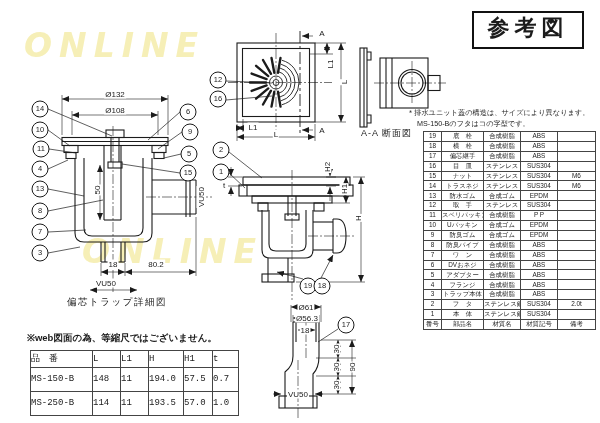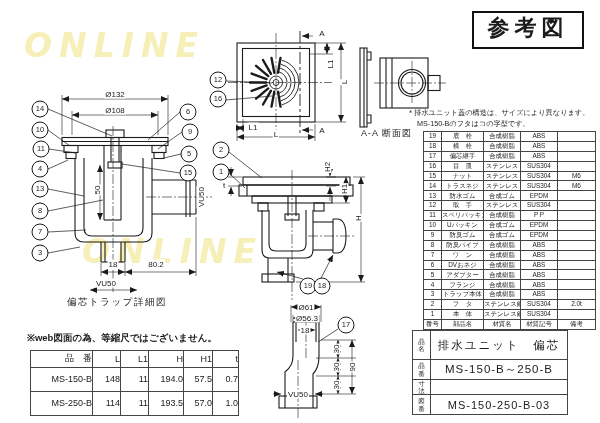--- a/index.html
+++ b/index.html
@@ -29,21 +29,21 @@
   .refbox span{font-size:22px;font-weight:bold;letter-spacing:5px;}
   .note-structure{position:absolute;left:407px;top:107px;font-size:7.2px;line-height:1.55;white-space:nowrap;}
   .note-structure .l2{padding-left:10px;}
   .caption{position:absolute;white-space:nowrap;}
   .cap-section{left:361px;top:127px;font-size:9px;letter-spacing:1px;}
   .cap-detail{left:67px;top:296px;font-size:9.5px;letter-spacing:1.5px;}
   .webnote{position:absolute;left:27px;top:331px;font-size:9.5px;font-weight:bold;white-space:nowrap;}
   table{border-collapse:collapse;table-layout:fixed;}
   td,th{border:1px solid #444;padding:0;margin:0;overflow:hidden;white-space:nowrap;font-weight:normal;}
   .size-table{position:absolute;left:30px;top:350px;width:208px;height:66px;font-size:9px;}
-  .size-table td,.size-table th{text-align:right;height:15.5px;}
+  .size-table td,.size-table th{text-align:left;height:15.5px;font-family:Liberation Mono, monospace;}
   .parts-table{position:absolute;left:423px;top:131px;width:172px;height:199px;font-size:6.4px;}
   .parts-table td{text-align:center;height:8.9px;line-height:1;}
   .parts-table td.nm{text-align:center;}
   .title-block{position:absolute;left:412px;top:330px;width:156px;font-size:11px;}
   .tb-row{display:flex;border:1px solid #444;border-top:none;}
   .tb-row:first-child{border-top:1px solid #444;}
   .tb-label{
     width:13px;border-right:1px solid #444;display:flex;align-items:center;justify-content:center;
     font-size:6.5px;line-height:1.15;text-align:center;word-break:break-all;padding:1px 2px;
   }
@@ -558,40 +558,14 @@
       <tr>
         <td>番号</td>
         <td>部品名</td>
         <td>材質名</td>
         <td>材質記号</td>
         <td>備考</td>
       </tr>
     </tfoot>
   </table>
 
-  <div class="title-block">
-    <div class="tb-row tb-r0">
-      <div class="tb-label">
-          <div class="tb-label-inner">品名</div>
-        </div>
-      <div class="tb-value">排水ユニット　偏芯</div>
-    </div>
-    <div class="tb-row tb-r1">
-      <div class="tb-label">
-          <div class="tb-label-inner">品番</div>
-        </div>
-      <div class="tb-value">MS-150-B～250-B</div>
-    </div>
-    <div class="tb-row tb-r2">
-      <div class="tb-label">
-          <div class="tb-label-inner">寸法</div>
-        </div>
-      <div class="tb-value"></div>
-    </div>
-    <div class="tb-row tb-r3">
-      <div class="tb-label">
-          <div class="tb-label-inner">図番</div>
-        </div>
-      <div class="tb-value">MS-150-250-B-03</div>
-    </div>
-  </div>
 
 </div>
 
 </body></html>

